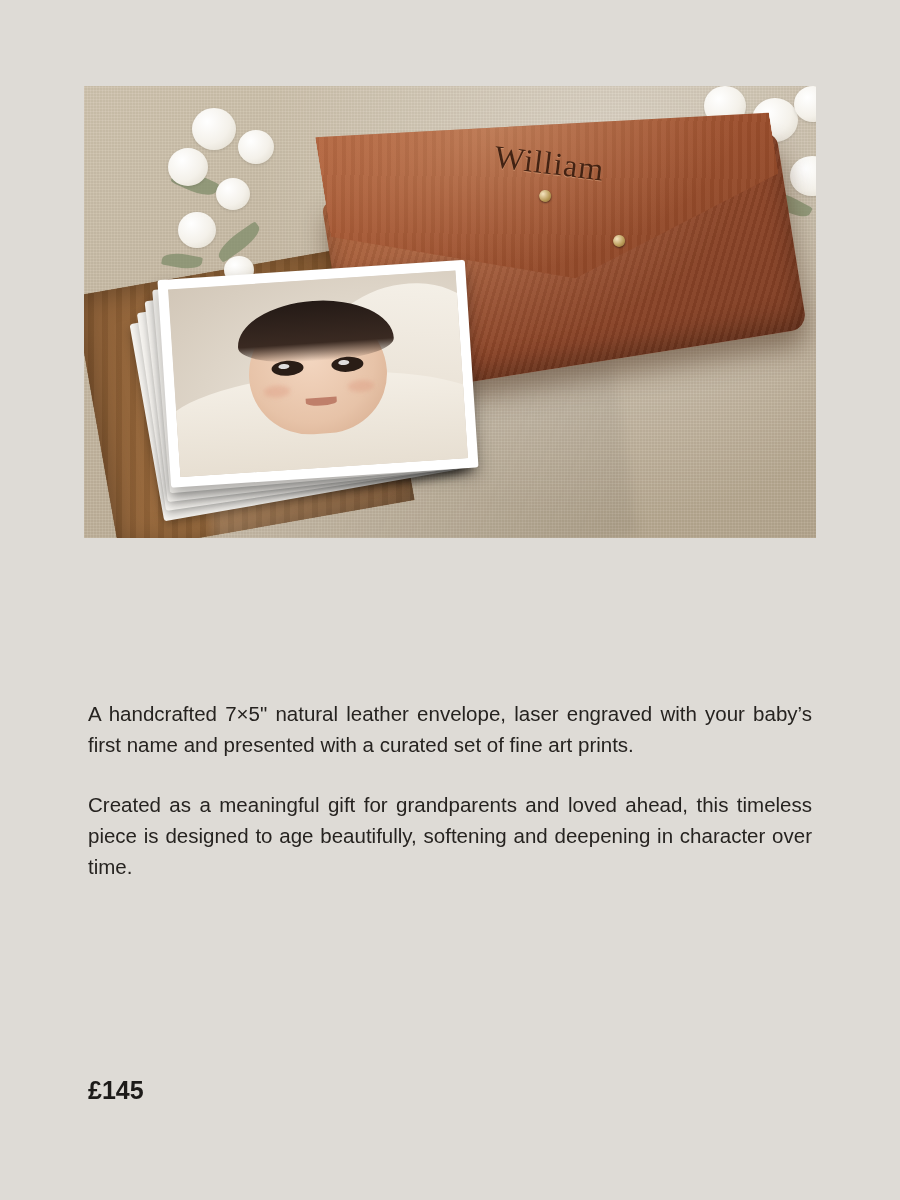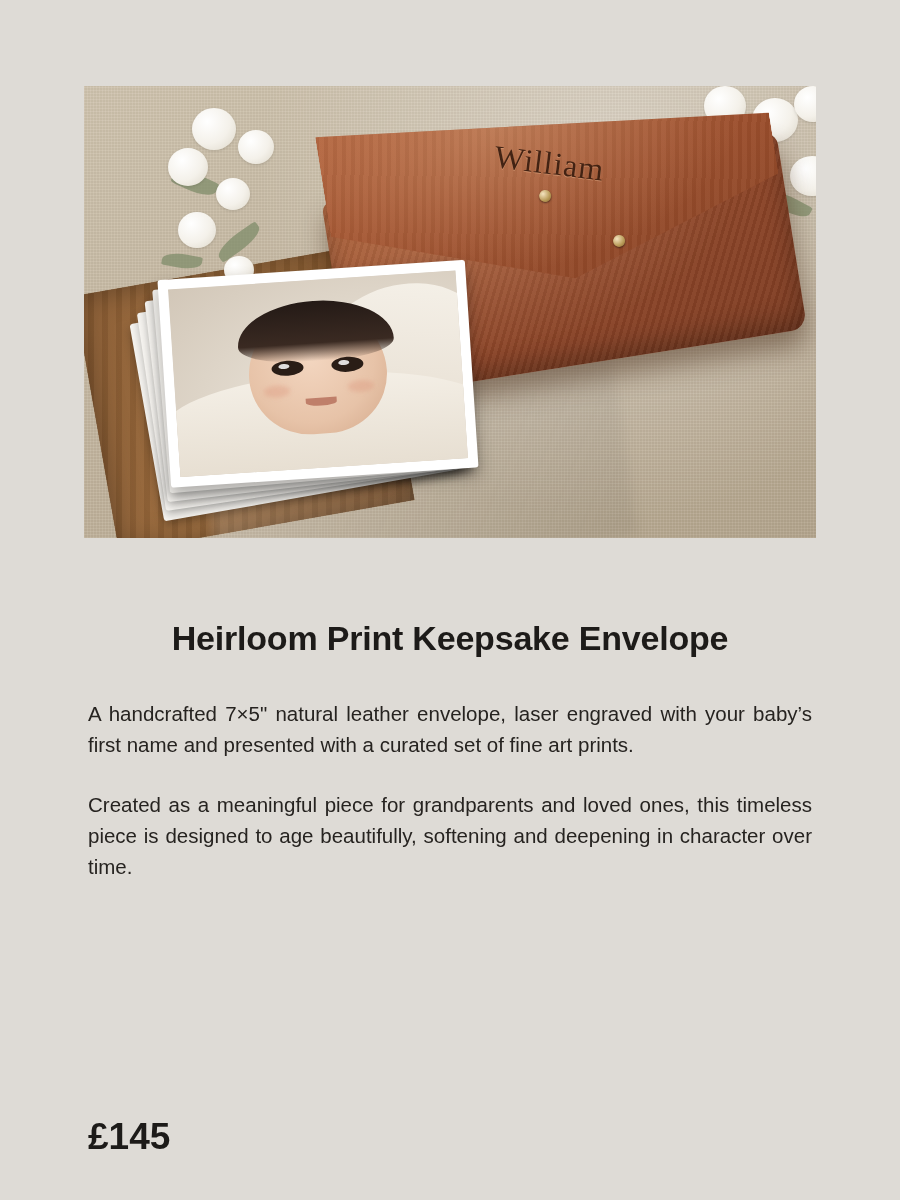--- a/index.html
+++ b/index.html
@@ -299,22 +299,22 @@
     font-size: 20.5px;
     line-height: 31px;
     text-align: justify;
     color: #262320;
     margin: 0 0 29px 0;
   }
   .para:last-child { margin-bottom: 0; }
   .price {
     position: absolute;
     left: 88px;
-    top: 1116px;
-    font-size: 37px;
+    top: 1076px;
+    font-size: 25px;
     font-weight: 700;
     color: #1d1b19;
   }
 </style>
 </head>
 <body>
 
 <div class="page">
 
   <div class="hero" title="Brown leather keepsake envelope engraved with a name, beside a stack of baby photo prints on linen with white flowers">
@@ -372,22 +372,21 @@
             <div class="cheek r"></div>
             <div class="eye left"></div>
             <div class="eye right"></div>
             <div class="mouth"></div>
           </div>
         </div>
       </div>
     </div>
   </div>
 
-  <h1 class="title">Heirloom Print Keepsake Envelope</h1>
 
   <div class="body-copy">
     <p class="para">A handcrafted 7×5" natural leather envelope, laser engraved with your baby’s first name and presented with a curated set of fine art prints.</p>
-    <p class="para">Created as a meaningful piece for grandparents and loved ones, this timeless piece is designed to age beautifully, softening and deepening in character over time.</p>
+    <p class="para">Created as a meaningful gift for grandparents and loved ahead, this timeless piece is designed to age beautifully, softening and deepening in character over time.</p>
   </div>
 
   <div class="price">£145</div>
 
 </div>
 
 </body></html>

